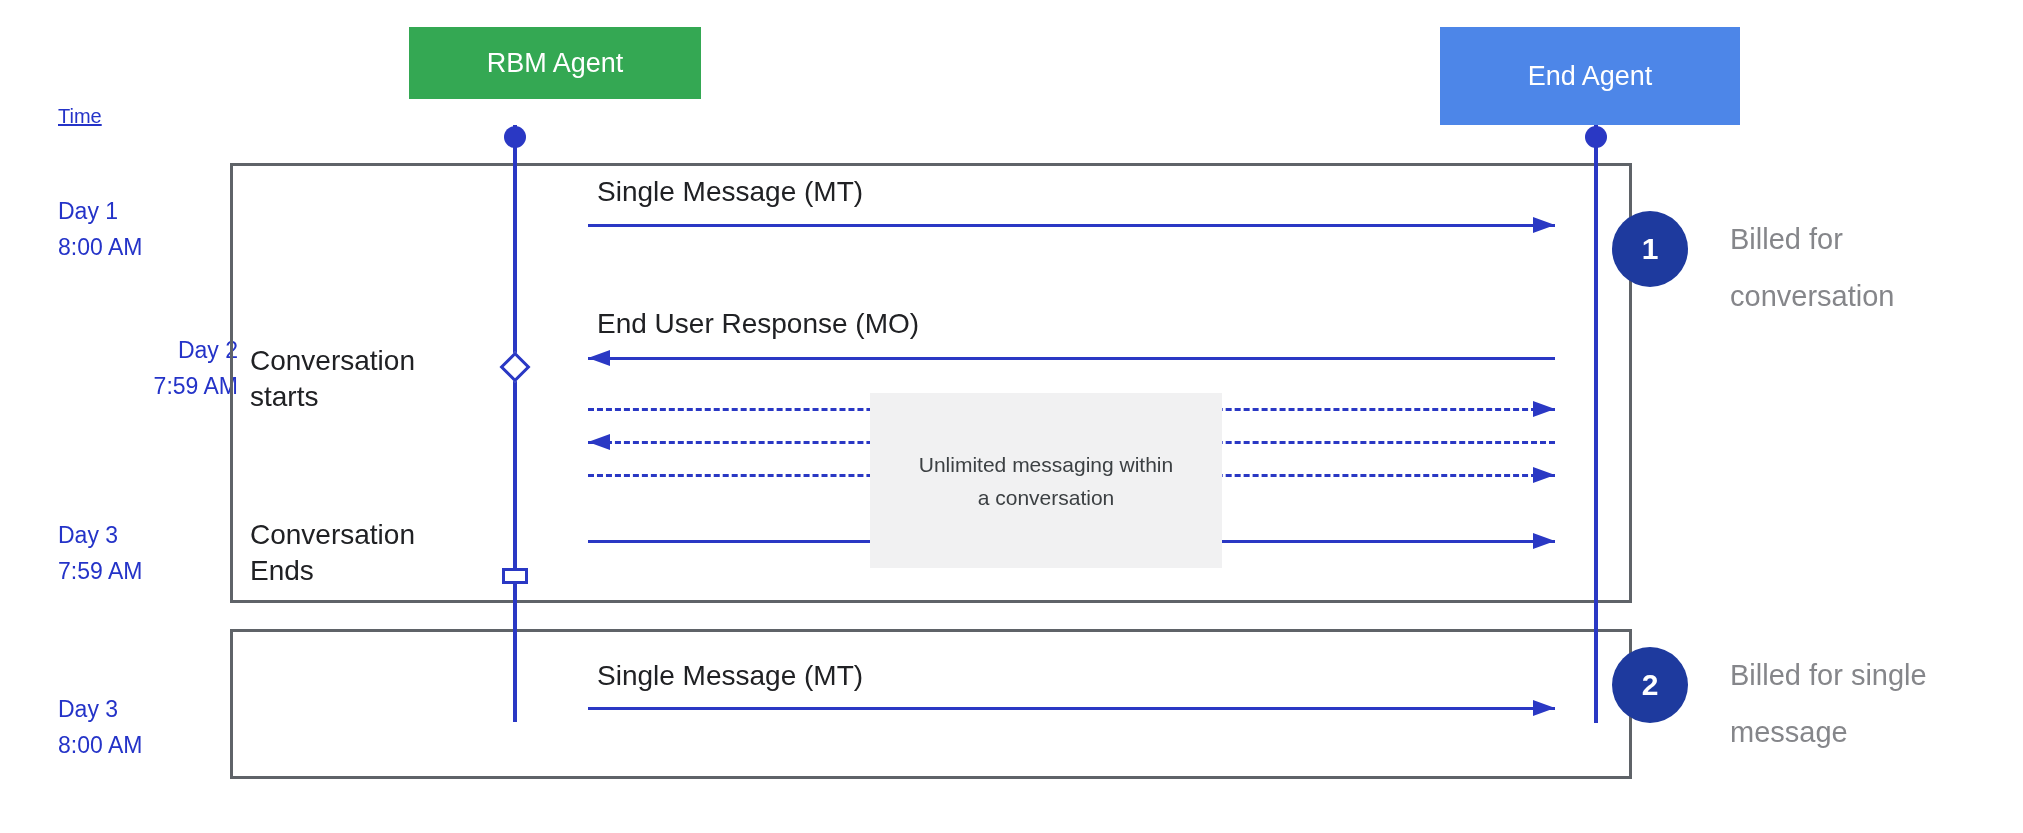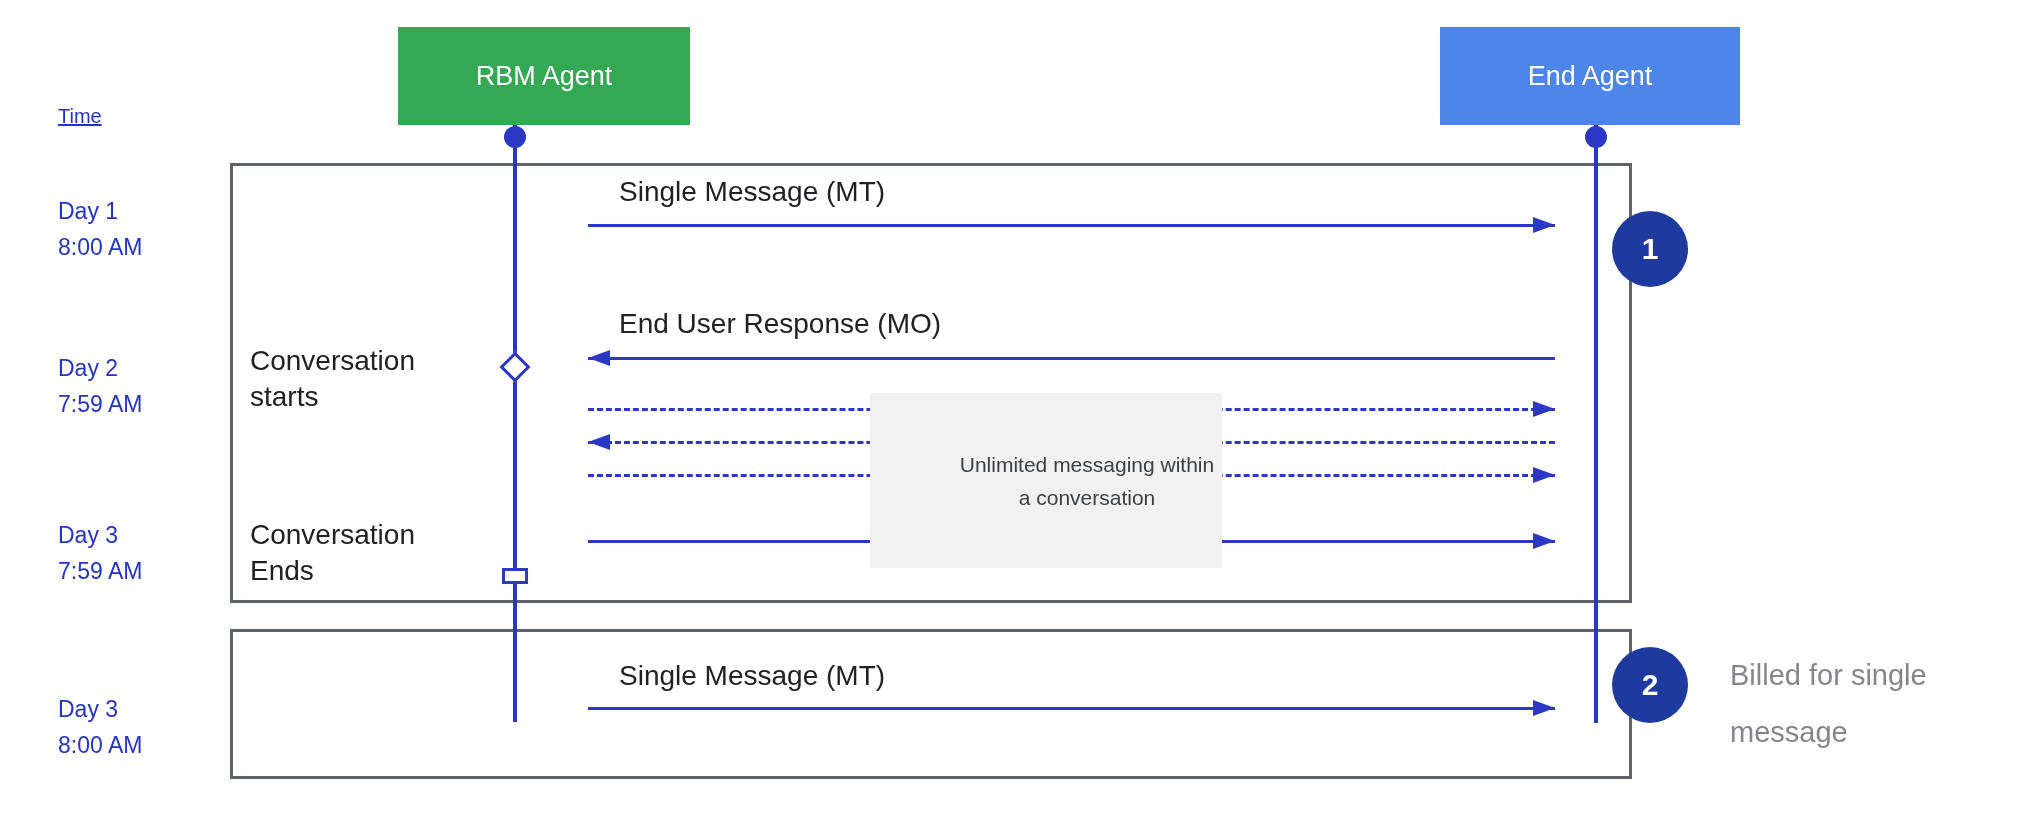--- a/index.html
+++ b/index.html
@@ -20,64 +20,64 @@
     font-family:"Liberation Sans", sans-serif;
     background:#fff;
     overflow:hidden;
   }
   .abs{position:absolute;}
   
   .actor{
     display:flex;align-items:center;justify-content:center;
     color:#fff;font-size:27px;z-index:5;
   }
-  .actor.agent{left:398px;top:27px;width:292px;height:98px;background:var(--agent-green);}
+  .actor.agent{left:409px;top:27px;width:292px;height:72px;background:var(--agent-green);}
   .actor.user{left:1440px;top:27px;width:300px;height:98px;background:var(--user-blue);}
   
   .lifeline{width:4px;background:var(--line-blue);z-index:2;}
   .lifeline.agent{left:513px;top:125px;height:597px;}
   .lifeline.user{left:1594px;top:125px;height:598px;}
   .dot{width:22px;height:22px;border-radius:50%;background:var(--line-blue);z-index:3;}
   .dot.agent{left:504px;top:126px;}
   .dot.user{left:1585px;top:126px;}
   
   .frame{border:3px solid var(--frame-gray);box-sizing:border-box;z-index:1;}
   .frame.one{left:230px;top:163px;width:1402px;height:440px;}
   .frame.two{left:230px;top:629px;width:1402px;height:150px;}
   
   .time-label{left:58px;top:105px;font-size:20px;color:var(--time-blue);text-decoration:underline;}
   .time-row{left:58px;width:180px;font-size:23px;line-height:36px;color:var(--time-blue);}
-  .time-row.r1{top:193px;} .time-row.r2{top:350px;} .time-row.r3{top:517px;} .time-row.r4{top:691px;}
+  .time-row.r1{top:193px;} .time-row.r2{top:332px;text-align:right;} .time-row.r3{top:517px;} .time-row.r4{top:691px;}
   
   .lane{color:var(--text-black);font-size:28px;line-height:36px;z-index:4;}
   .lane.starts{left:250px;top:343px;width:215px;}
   .lane.ends{left:250px;top:517px;width:215px;}
   .lane.single{left:253px;top:691px;width:135px;}
   
-  .msg-label{color:var(--text-black);font-size:28px;white-space:nowrap;z-index:4;margin-left:22px;}
+  .msg-label{color:var(--text-black);font-size:28px;white-space:nowrap;z-index:4;}
   .msg-label.mt1{left:597px;top:176px;}
   .msg-label.mo{left:597px;top:308px;}
   .msg-label.mt2{left:597px;top:660px;}
   
   .arrow{left:588px;width:967px;height:0;border-top:3px solid var(--line-blue);z-index:3;}
   .arrow.dashed{border-top-style:dashed;}
   .arrow .head{position:absolute;width:0;height:0;top:-10px;
     border-top:8px solid transparent;border-bottom:8px solid transparent;}
   .arrow .head.right{right:0;border-left:22px solid var(--line-blue);}
   .arrow .head.left{left:0;border-right:22px solid var(--line-blue);}
   .arrow.a1{top:224px;} .arrow.a2{top:357px;} .arrow.a3{top:408px;}
   .arrow.a4{top:441px;} .arrow.a5{top:474px;} .arrow.a6{top:540px;} .arrow.a7{top:707px;}
   
   .marker{background:#fff;border:3px solid var(--line-blue);box-sizing:border-box;z-index:5;}
   .marker.diamond{left:504px;top:356px;width:22px;height:22px;transform:rotate(45deg);}
   .marker.square{left:502px;top:568px;width:26px;height:16px;}
   
   .note{
     left:870px;top:393px;width:352px;height:175px;background:var(--note-bg);
-    display:flex;align-items:center;justify-content:flex-end;text-align:center;
+    display:flex;align-items:center;justify-content:center;text-align:center;
     z-index:4;
   }
   .note-text{width:270px;font-size:21px;line-height:33px;color:#3c4043;}
   
   .badge{
     width:76px;height:76px;border-radius:50%;background:var(--badge-navy);
     color:#fff;font-size:30px;font-weight:bold;
     display:flex;align-items:center;justify-content:center;z-index:6;
   }
   .badge.b1{left:1612px;top:211px;}
@@ -157,19 +157,20 @@
       <span class="head right"></span>
     </div>
 
   <div class="abs note">
     <div class="note-text">Unlimited messaging within a conversation</div>
   </div>
 
   <div class="abs badge b1">
     <span>1</span>
   </div>
+  <div class="abs billed t1">Billed for conversation</div>
 
   <div class="abs badge b2">
     <span>2</span>
   </div>
   <div class="abs billed t2">Billed for single message</div>
 
 </div>
 
 </body></html>

